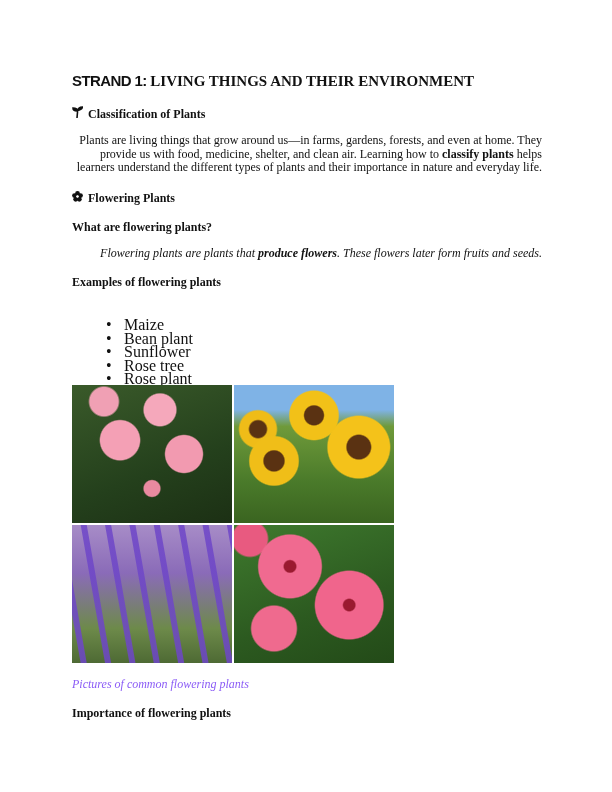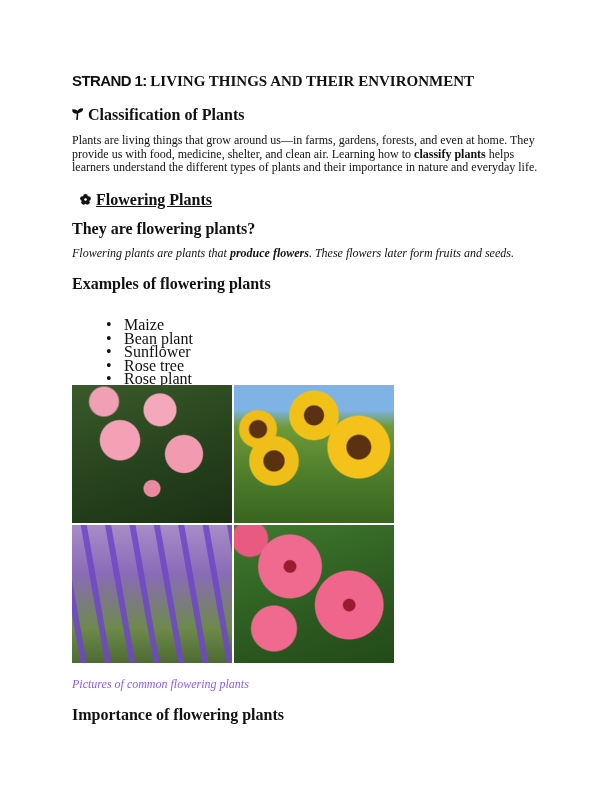--- a/index.html
+++ b/index.html
@@ -1,22 +1,22 @@
 <!DOCTYPE html>
 <html><head>
 <meta charset="utf-8">
 <style>
   html, body { margin:0; padding:0; background:#ffffff; }
   body { width:612px; height:792px; position:relative; overflow:hidden;
          font-family:"Liberation Serif", serif; color:#111; }
   .abs { position:absolute; }
   .strand { left:72px; top:72px; font-size:15px; font-weight:bold; white-space:nowrap; }
   .strand .pre { font-family:"Liberation Sans", sans-serif; letter-spacing:-0.6px; }
-  .h2 { font-size:16px; font-weight:bold; white-space:nowrap; display:flex; align-items:center; gap:5px; }
-  .p { font-size:12px; line-height:13.5px; width:470px; }
+  .h2 { font-size:12px; font-weight:bold; white-space:nowrap; display:flex; align-items:center; gap:5px; }
+  .p { font-size:12px; line-height:13.5px; width:470px;text-align:right; }
   .list { left:90px; top:302px; margin:16px; padding:0; list-style:none; font-size:16px; line-height:13.6px; }
   .list li { position:relative; padding-left:18px; }
   .list li::before { content:"•"; position:absolute; left:0; top:0; }
   .grid { left:72px; top:385px; width:322px; height:278px; display:grid;
           grid-template-columns:160px 160px; grid-template-rows:138px 138px; gap:2px; background:#fff; }
   .tile { position:relative; overflow:hidden; }
   .caption { left:72px; top:677px; font-size:12px; font-style:italic; color:#8b5cf6; }
 </style>
 </head>
 <body>
@@ -30,37 +30,37 @@
   <span>
     <svg width="11" height="12" viewBox="0 0 11 12">
         <path d="M5 12 L5.6 5 C5.5 3 4 2 1 2 C1 4 2.5 5 5 5 M5.6 5 C6 2 8 1 10.5 1 C10 3 8.5 4 5.6 4.5" fill="#111" stroke="#111" stroke-width="1.6"></path>
       </svg>
   </span>
   <span>Classification of Plants</span>
 </div>
 
 <p class="abs p" style="left:72px; top:134px; margin:0;"><span>Plants are living things that grow around us—in farms, gardens, forests, and even at home. They provide us with food, medicine, shelter, and clean air. Learning how to </span><b>classify plants</b><span> helps learners understand the different types of plants and their importance in nature and everyday life.</span></p>
 
-<div class="abs h2" style="left:80px; top:191px;text-decoration:underline;">
+<div class="abs h2" style="left:72px; top:191px;">
   <span>
     <svg width="11" height="11" viewBox="0 0 12 12">
         <g fill="#111">
           <circle cx="6" cy="2.6" r="2.6"></circle>
           <circle cx="9.3" cy="5" r="2.6"></circle>
           <circle cx="8" cy="9" r="2.6"></circle>
           <circle cx="4" cy="9" r="2.6"></circle>
           <circle cx="2.7" cy="5" r="2.6"></circle>
         </g>
         <circle cx="6" cy="6" r="1.3" fill="#fff"></circle>
       </svg>
   </span>
   <span>Flowering Plants</span>
 </div>
 
-<div class="abs h2" style="left:72px; top:220px;">They are flowering plants?</div>
+<div class="abs h2" style="left:72px; top:220px;">What are flowering plants?</div>
 
 <p class="abs p" style="left:72px; top:247px; margin:0;font-style:italic;"><span>Flowering plants are plants that </span><b>produce flowers</b><span>. These flowers later form fruits and seeds.</span></p>
 
 <div class="abs h2" style="left:72px; top:275px;">Examples of flowering plants</div>
 
 <ul class="abs list">
   <li>Maize</li>
   <li>Bean plant</li>
   <li>Sunflower</li>
   <li>Rose tree</li>

